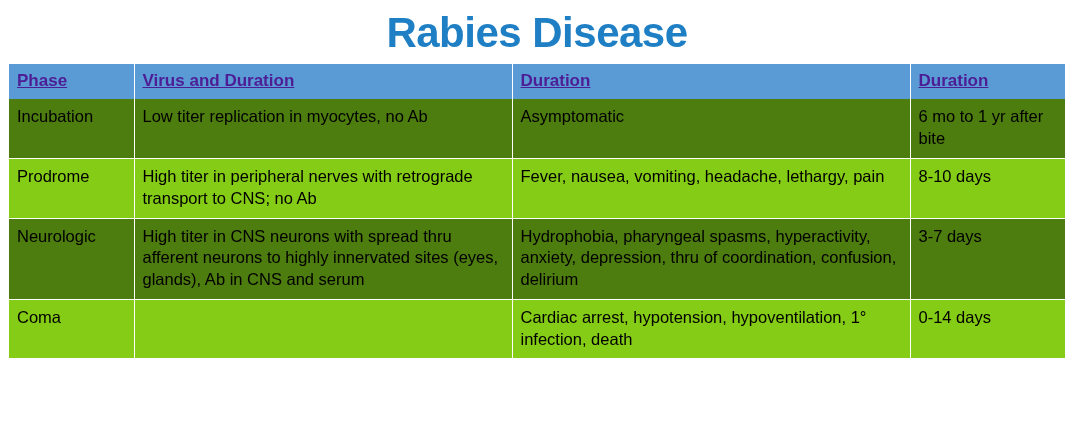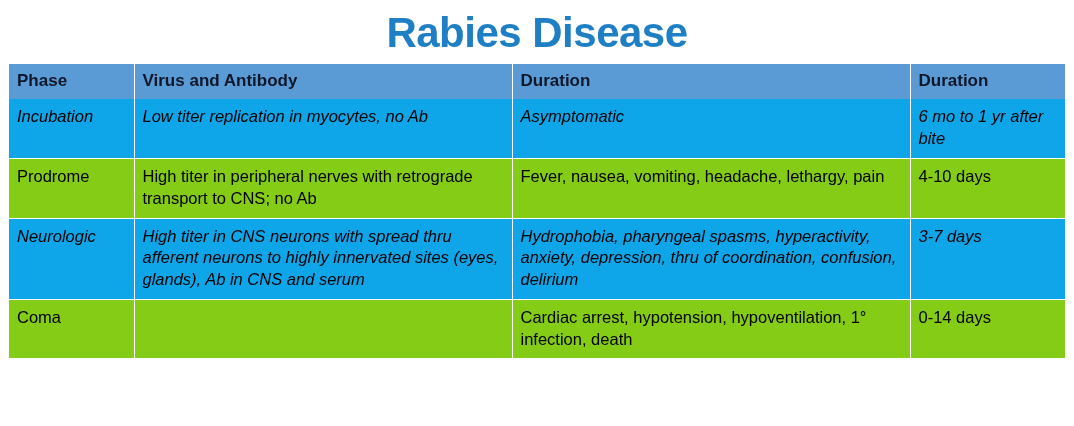--- a/index.html
+++ b/index.html
@@ -44,30 +44,30 @@
     font-size: 16.5px;
     line-height: 1.32;
     border-right: 1px solid #ffffff;
   }
   table.rabies th:last-child,
   table.rabies td:last-child {
     border-right: none;
   }
   table.rabies thead th {
     background: #5b9bd5;
-    color: #0f172a;
+    color: #4c1d95;
     font-weight: bold;
     font-size: 17px;
     padding-top: 6px;
     padding-bottom: 7px;
     border-right: 1px solid #ffffff;
+    text-decoration: underline;
   }
   tbody tr.row-odd td {
-    background: #0ea5e9;
-    font-style: italic;
+    background: #4d7c0f;
   }
   tbody tr.row-even td {
     background: #84cc16;
   }
   tbody tr td {
     border-bottom: 1px solid #ffffff;
   }
   tbody tr:last-child td {
     border-bottom: none;
   }
@@ -86,37 +86,37 @@
   <table class="rabies">
     <colgroup>
       <col class="col-phase">
       <col class="col-virus">
       <col class="col-symptoms">
       <col class="col-duration">
     </colgroup>
     <thead>
       <tr>
         <th>Phase</th>
-        <th>Virus and Antibody</th>
+        <th>Virus and Duration</th>
         <th>Duration</th>
         <th>Duration</th>
       </tr>
     </thead>
     <tbody>
       <tr class="row-odd">
         <td>Incubation</td>
         <td>Low titer replication in myocytes, no Ab</td>
         <td>Asymptomatic</td>
         <td>6 mo to 1 yr after bite</td>
       </tr>
       <tr class="row-even">
         <td>Prodrome</td>
         <td>High titer in peripheral nerves with retrograde transport to CNS; no Ab</td>
         <td>Fever, nausea, vomiting, headache, lethargy, pain</td>
-        <td>4-10 days</td>
+        <td>8-10 days</td>
       </tr>
       <tr class="row-odd">
         <td>Neurologic</td>
         <td>High titer in CNS neurons with spread thru afferent neurons to highly innervated sites (eyes, glands), Ab in CNS and serum</td>
         <td>Hydrophobia, pharyngeal spasms, hyperactivity, anxiety, depression, thru of coordination, confusion, delirium</td>
         <td>3-7 days</td>
       </tr>
       <tr class="row-even">
         <td>Coma</td>
         <td></td>

